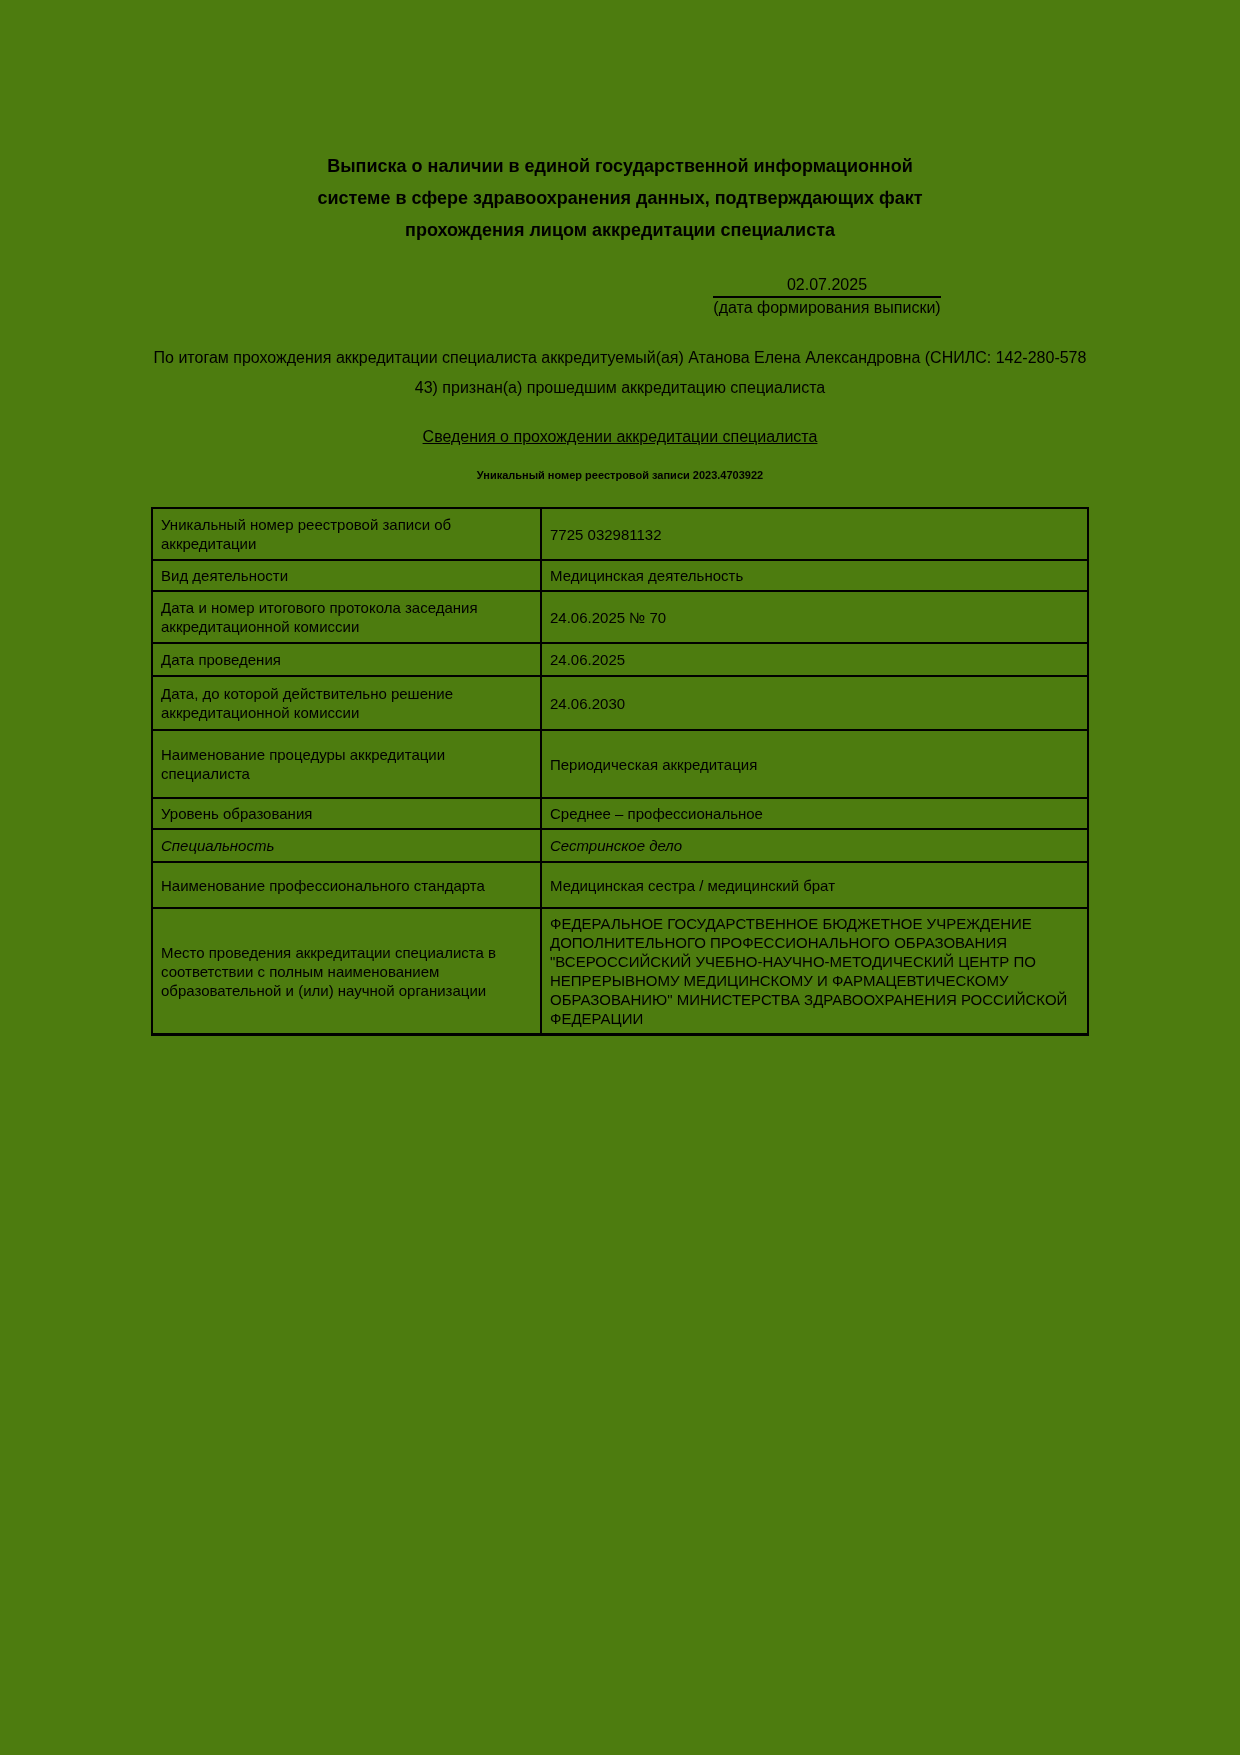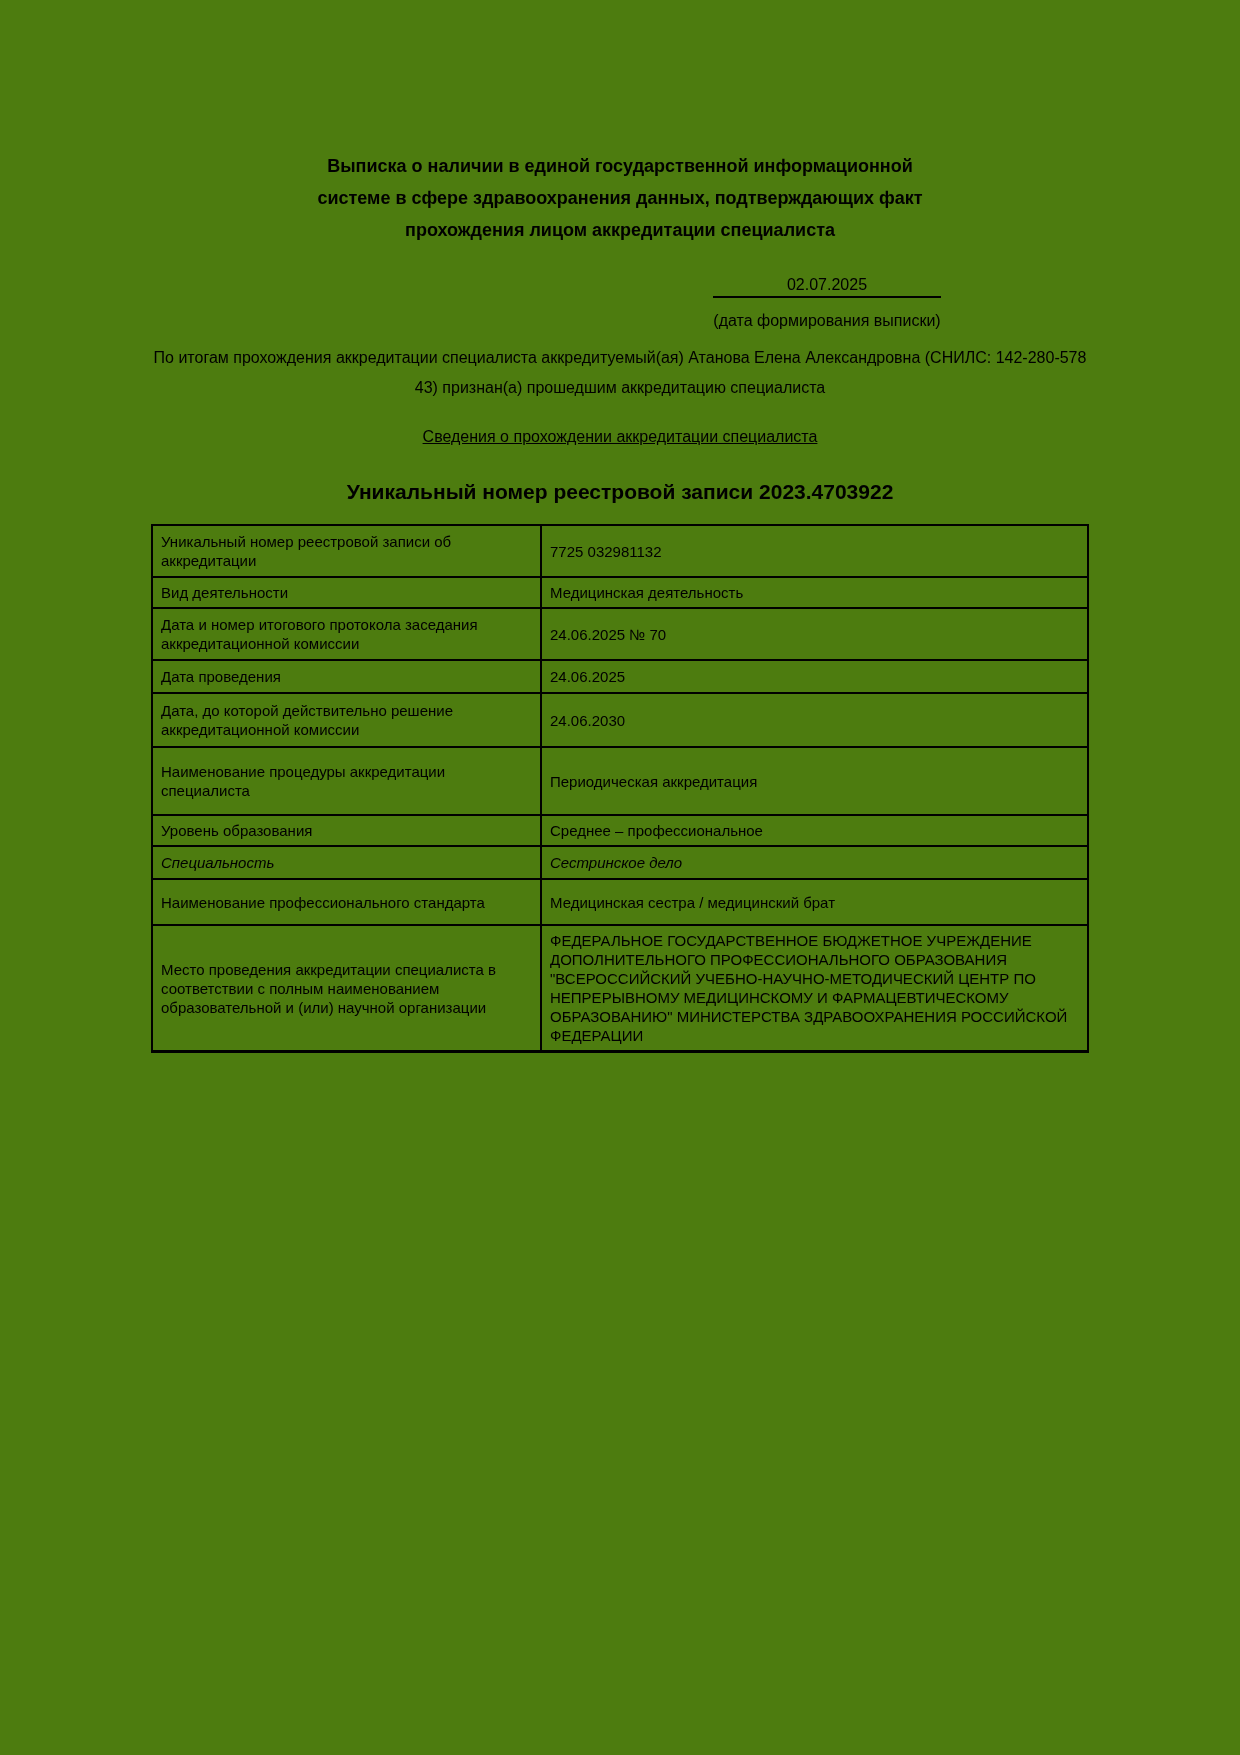--- a/index.html
+++ b/index.html
@@ -34,41 +34,41 @@
     display: block;
     font-size: 16px;
     line-height: 18px;
     padding-bottom: 2px;
     border-bottom: 2px solid #000;
   }
   .date-caption {
     display: block;
     font-size: 16px;
     line-height: 18px;
-    margin-top: 14px;
+    margin-top: 1px;
     white-space: nowrap;
   }
   .intro {
     margin: 97px 150px 0 150px;
     text-align: center;
     font-size: 16px;
     line-height: 30px;
   }
   .section-heading {
     margin-top: 24px;
     text-align: center;
     font-size: 16px;
     line-height: 20px;
     text-decoration: underline;
   }
   .registry-line {
-    margin-top: 34px;
+    margin-top: 17px;
     text-align: center;
     font-weight: bold;
-    font-size: 21px;
+    font-size: 11px;
     line-height: 22px;
   }
   table.acc-table {
     width: 938px;
     margin: 21px auto 0 auto;
     border-collapse: collapse;
     table-layout: fixed;
     border: 2px solid #000;
     border-bottom-width: 3px;
   }

